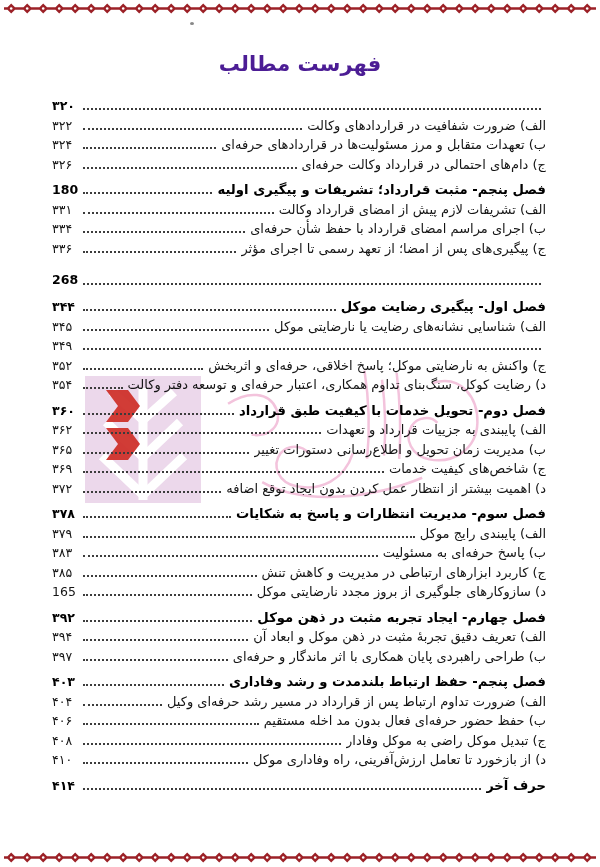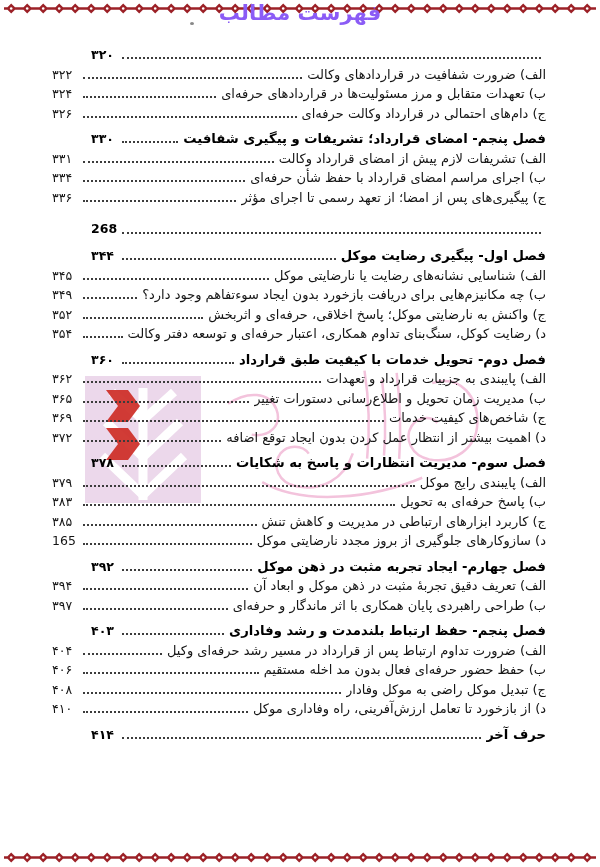--- a/index.html
+++ b/index.html
@@ -14,24 +14,24 @@
   }
   
   .decor-border{position:absolute;left:4px;right:4px;width:592px;height:11px;display:block;}
   .decor-border.top{top:3px;}
   .decor-border.bottom{bottom:4px;}
   
   .speck{position:absolute;left:190px;top:22px;width:4px;height:3px;background:#6a6a6a;border-radius:50%;opacity:.8;}
   
   .title{
     position:relative;z-index:2;
-    margin:0;
+    margin:0;padding-top:51px;
     text-align:center;
     font-size:21px;line-height:26px;
-    font-weight:bold;color:#8b5cf6;
+    font-weight:bold;color:#4c1d95;
   }
   
   .watermark{position:absolute;left:80px;top:358px;width:410px;height:162px;z-index:1;}
   
   .toc{
     position:relative;z-index:2;
     direction:rtl;
     padding:13px 54px 0 52px;
   }
   .toc-row{
@@ -47,21 +47,21 @@
     flex:1 1 10px;min-width:8px;
     height:0;
     border-bottom:2px dotted #3c3c3c;
     margin:7px 5px 0 5px;
   }
   .toc-page{
     flex:0 0 auto;min-width:26px;
     font-size:12.5px;font-weight:normal;
     direction:ltr;text-align:left;
   }
-  .toc-row.chapter .toc-page,.toc-row.part .toc-page{font-weight:bold;margin-left:39px;}
+  .toc-row.chapter .toc-page,.toc-row.part .toc-page{font-weight:bold;}
 </style>
 </head>
 <body>
 
 <div class="page">
 
   <svg class="decor-border top" viewBox="0 0 592 11" preserveAspectRatio="none" aria-hidden="true">
     <defs>
       <pattern id="motif" width="16" height="11" patternUnits="userSpaceOnUse">
         <path d="M0,4.2 H3.5 L7.2,0.5 L11,4.2 H16 V6.8 H11 L7.2,10.5 L3.5,6.8 H0 Z" fill="#9c2127"></path>
@@ -112,23 +112,23 @@
     <span class="toc-label">ب) تعهدات متقابل و مرز مسئولیت‌ها در قراردادهای حرفه‌ای</span>
     <span class="toc-dots"></span>
     <span class="toc-page">۳۲۴</span>
   </div>
       <div class="toc-row item">
     <span class="toc-label">ج) دام‌های احتمالی در قرارداد وکالت حرفه‌ای</span>
     <span class="toc-dots"></span>
     <span class="toc-page">۳۲۶</span>
   </div>
       <div class="toc-row chapter">
-    <span class="toc-label">فصل پنجم- امضای قرارداد؛ تشریفات و پیگیری شفافیت</span>
-    <span class="toc-dots"></span>
-    <span class="toc-page">۳۳۰</span>
+    <span class="toc-label">فصل پنجم- مثبت قرارداد؛ تشریفات و پیگیری اولیه</span>
+    <span class="toc-dots"></span>
+    <span class="toc-page">180</span>
   </div>
       <div class="toc-row item">
     <span class="toc-label">الف) تشریفات لازم پیش از امضای قرارداد وکالت</span>
     <span class="toc-dots"></span>
     <span class="toc-page">۳۳۱</span>
   </div>
       <div class="toc-row item">
     <span class="toc-label">ب) اجرای مراسم امضای قرارداد با حفظ شأن حرفه‌ای</span>
     <span class="toc-dots"></span>
     <span class="toc-page">۳۳۴</span>
@@ -146,21 +146,20 @@
     <span class="toc-label">فصل اول- پیگیری رضایت موکل</span>
     <span class="toc-dots"></span>
     <span class="toc-page">۳۴۴</span>
   </div>
       <div class="toc-row item">
     <span class="toc-label">الف) شناسایی نشانه‌های رضایت یا نارضایتی موکل</span>
     <span class="toc-dots"></span>
     <span class="toc-page">۳۴۵</span>
   </div>
       <div class="toc-row item">
-    <span class="toc-label">ب) چه مکانیزم‌هایی برای دریافت بازخورد بدون ایجاد سوءتفاهم وجود دارد؟</span>
     <span class="toc-dots"></span>
     <span class="toc-page">۳۴۹</span>
   </div>
       <div class="toc-row item">
     <span class="toc-label">ج) واکنش به نارضایتی موکل؛ پاسخ اخلاقی، حرفه‌ای و اثربخش</span>
     <span class="toc-dots"></span>
     <span class="toc-page">۳۵۲</span>
   </div>
       <div class="toc-row item">
     <span class="toc-label">د) رضایت کوکل، سنگ‌بنای تداوم همکاری، اعتبار حرفه‌ای و توسعه دفتر وکالت</span>
@@ -196,21 +195,21 @@
     <span class="toc-label">فصل سوم- مدیریت انتظارات و پاسخ به شکایات</span>
     <span class="toc-dots"></span>
     <span class="toc-page">۳۷۸</span>
   </div>
       <div class="toc-row item">
     <span class="toc-label">الف) پایبندی رایج موکل</span>
     <span class="toc-dots"></span>
     <span class="toc-page">۳۷۹</span>
   </div>
       <div class="toc-row item">
-    <span class="toc-label">ب) پاسخ حرفه‌ای به تحویل</span>
+    <span class="toc-label">ب) پاسخ حرفه‌ای به مسئولیت</span>
     <span class="toc-dots"></span>
     <span class="toc-page">۳۸۳</span>
   </div>
       <div class="toc-row item">
     <span class="toc-label">ج) کاربرد ابزارهای ارتباطی در مدیریت و کاهش تنش</span>
     <span class="toc-dots"></span>
     <span class="toc-page">۳۸۵</span>
   </div>
       <div class="toc-row item">
     <span class="toc-label">د) سازوکارهای جلوگیری از بروز مجدد نارضایتی موکل</span>

